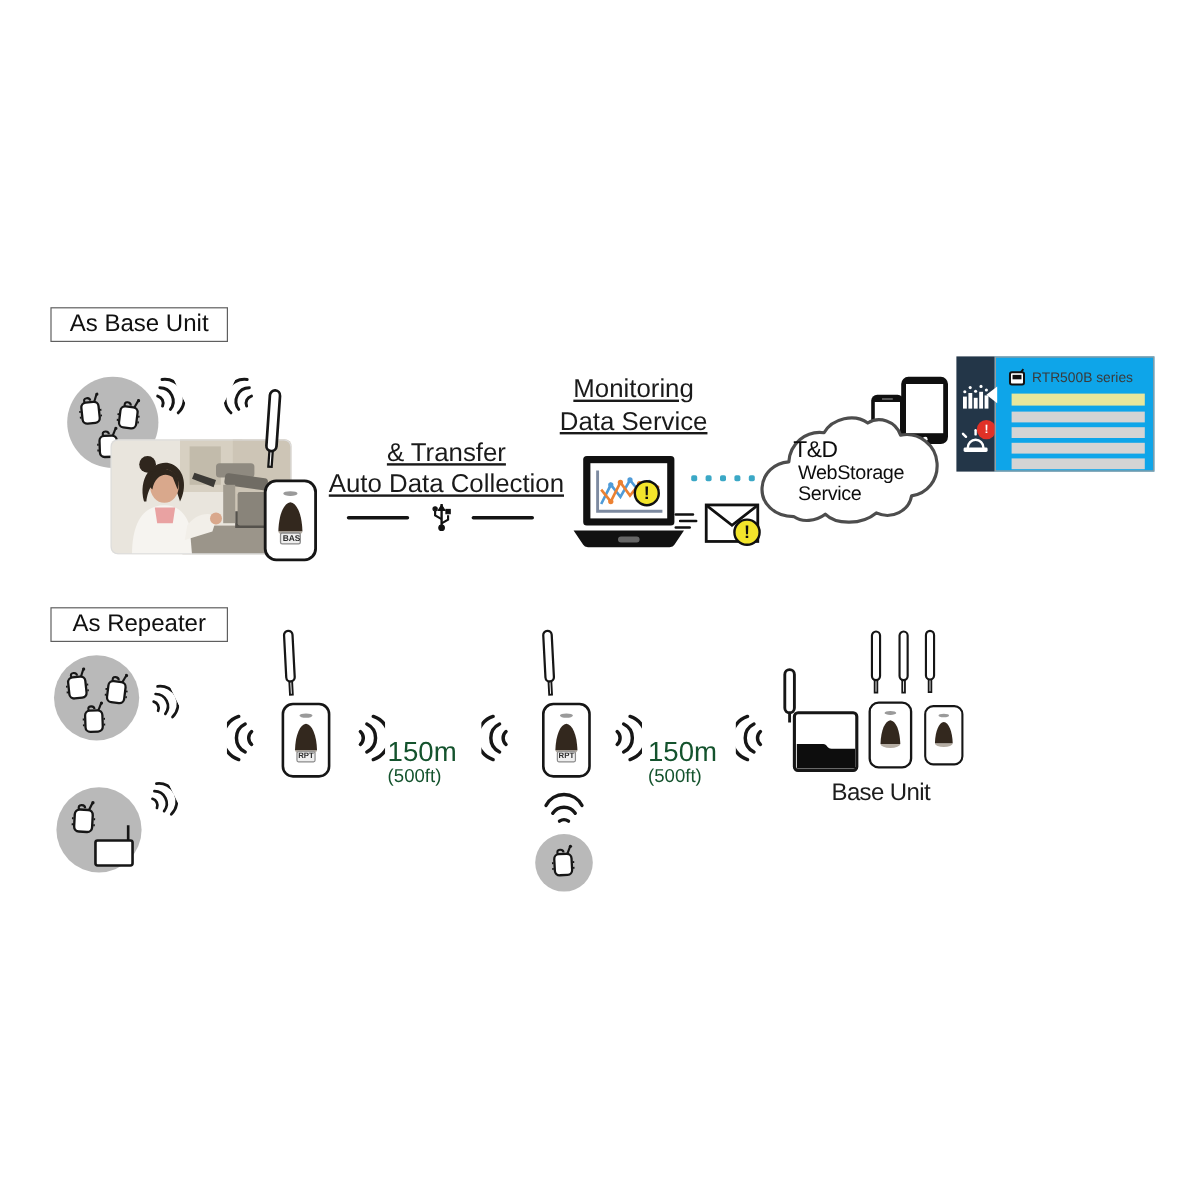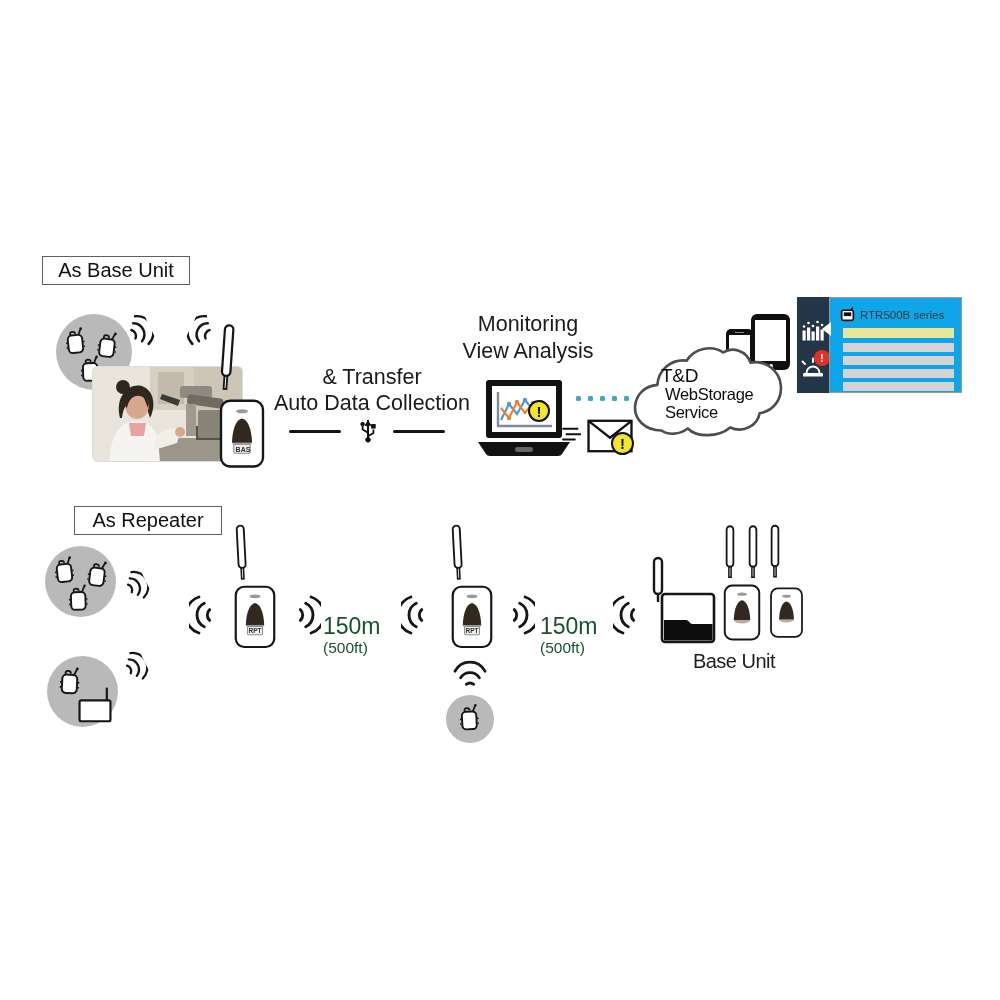--- a/index.html
+++ b/index.html
@@ -2,21 +2,21 @@
 <html><head>
 <meta charset="utf-8">
 <style>
   html,body{margin:0;padding:0;background:#fff;}
   #canvas{position:relative;width:1000px;height:923px;background:#ffffff;
           font-family:"Liberation Sans",sans-serif;overflow:hidden;color:#161616;}
   .abs{position:absolute;}
   .sec-label{position:absolute;width:146px;height:27px;border:1.6px solid #5f5f5f;
              background:#fff;font-size:20px;line-height:27px;text-align:center;color:#101010;}
   .gcirc{position:absolute;border-radius:50%;background:#b9b9b9;}
-  .bigtxt{position:absolute;text-align:center;color:#1a1a1a;font-size:21.5px;line-height:26px;}
+  .bigtxt{position:absolute;text-align:center;color:#1a1a1a;font-size:21.5px;line-height:26px;text-decoration:underline;}
   .dist{position:absolute;width:80px;text-align:left;color:#14532d;}
   .dist .m{font-size:23px;line-height:26px;}
   .dist .ft{font-size:15.5px;line-height:18px;}
   .dash{position:absolute;height:3.2px;background:#141414;border-radius:2px;}
   .alert{position:absolute;border-radius:50%;background:#f3e52b;border:2.6px solid #101010;
          color:#101010;font-weight:bold;display:flex;align-items:center;justify-content:center;
          box-sizing:border-box;}
   .dot{position:absolute;width:5px;height:5px;border-radius:1.5px;background:#3ba8c6;}
   .devlabel{position:absolute;text-align:center;font-weight:bold;color:#2c2c2c;}
   .cloudtxt{position:absolute;font-weight:400;color:#0d0d0d;letter-spacing:-0.3px;line-height:1;}
@@ -224,21 +224,21 @@
   <div>Auto Data Collection</div>
 </div>
 <div class="dash" style="left:289px;top:430px;width:52px;"></div>
 <svg class="abs" style="left:359px;top:414px;width:18px;height:30px;">
       <use href="#sym-usb"></use>
     </svg>
 <div class="dash" style="left:393px;top:430px;width:52px;"></div>
 
 <div class="bigtxt" style="left:430px;top:311px;width:196px;line-height:27px;">
   <div>Monitoring</div>
-  <div>View Analysis</div>
+  <div>Data Service</div>
 </div>
 <svg class="abs" style="left:474px;top:378px;width:100px;height:84px;">
       <use href="#sym-laptop"></use>
     </svg>
 <div class="alert" style="left:528px;top:400px;width:22px;height:22px;font-size:15px;">
       <span>!</span>
     </div>
 
 <div>
   <div class="dot" style="left:576px;top:396px;"></div>
@@ -290,21 +290,21 @@
         <use href="#sym-mini-logger"></use>
       </svg>
   <div class="wintitle" style="left:30px;top:11px;">RTR500B series</div>
   <div class="row" style="top:30px;background:#e7e79c;height:10px;"></div>
   <div class="row" style="top:45px;background:#d4d4d4;"></div>
   <div class="row" style="top:58px;background:#d4d4d4;"></div>
   <div class="row" style="top:71px;background:#d4d4d4;"></div>
   <div class="row" style="top:84px;background:#d4d4d4;"></div>
 </div>
 
-<div class="sec-label" style="left:42px;top:506px;margin-left:32px;">
+<div class="sec-label" style="left:42px;top:506px;">
   <span>As Repeater</span>
 </div>
 
 <div class="gcirc" style="left:45px;top:546px;width:71px;height:71px;"></div>
 <svg class="abs" style="left:53px;top:556px;width:24px;height:29px;transform:rotate(-6deg);">
       <use href="#sym-logger"></use>
     </svg>
 <svg class="abs" style="left:86px;top:560px;width:24px;height:29px;transform:rotate(7deg);">
       <use href="#sym-logger"></use>
     </svg>

